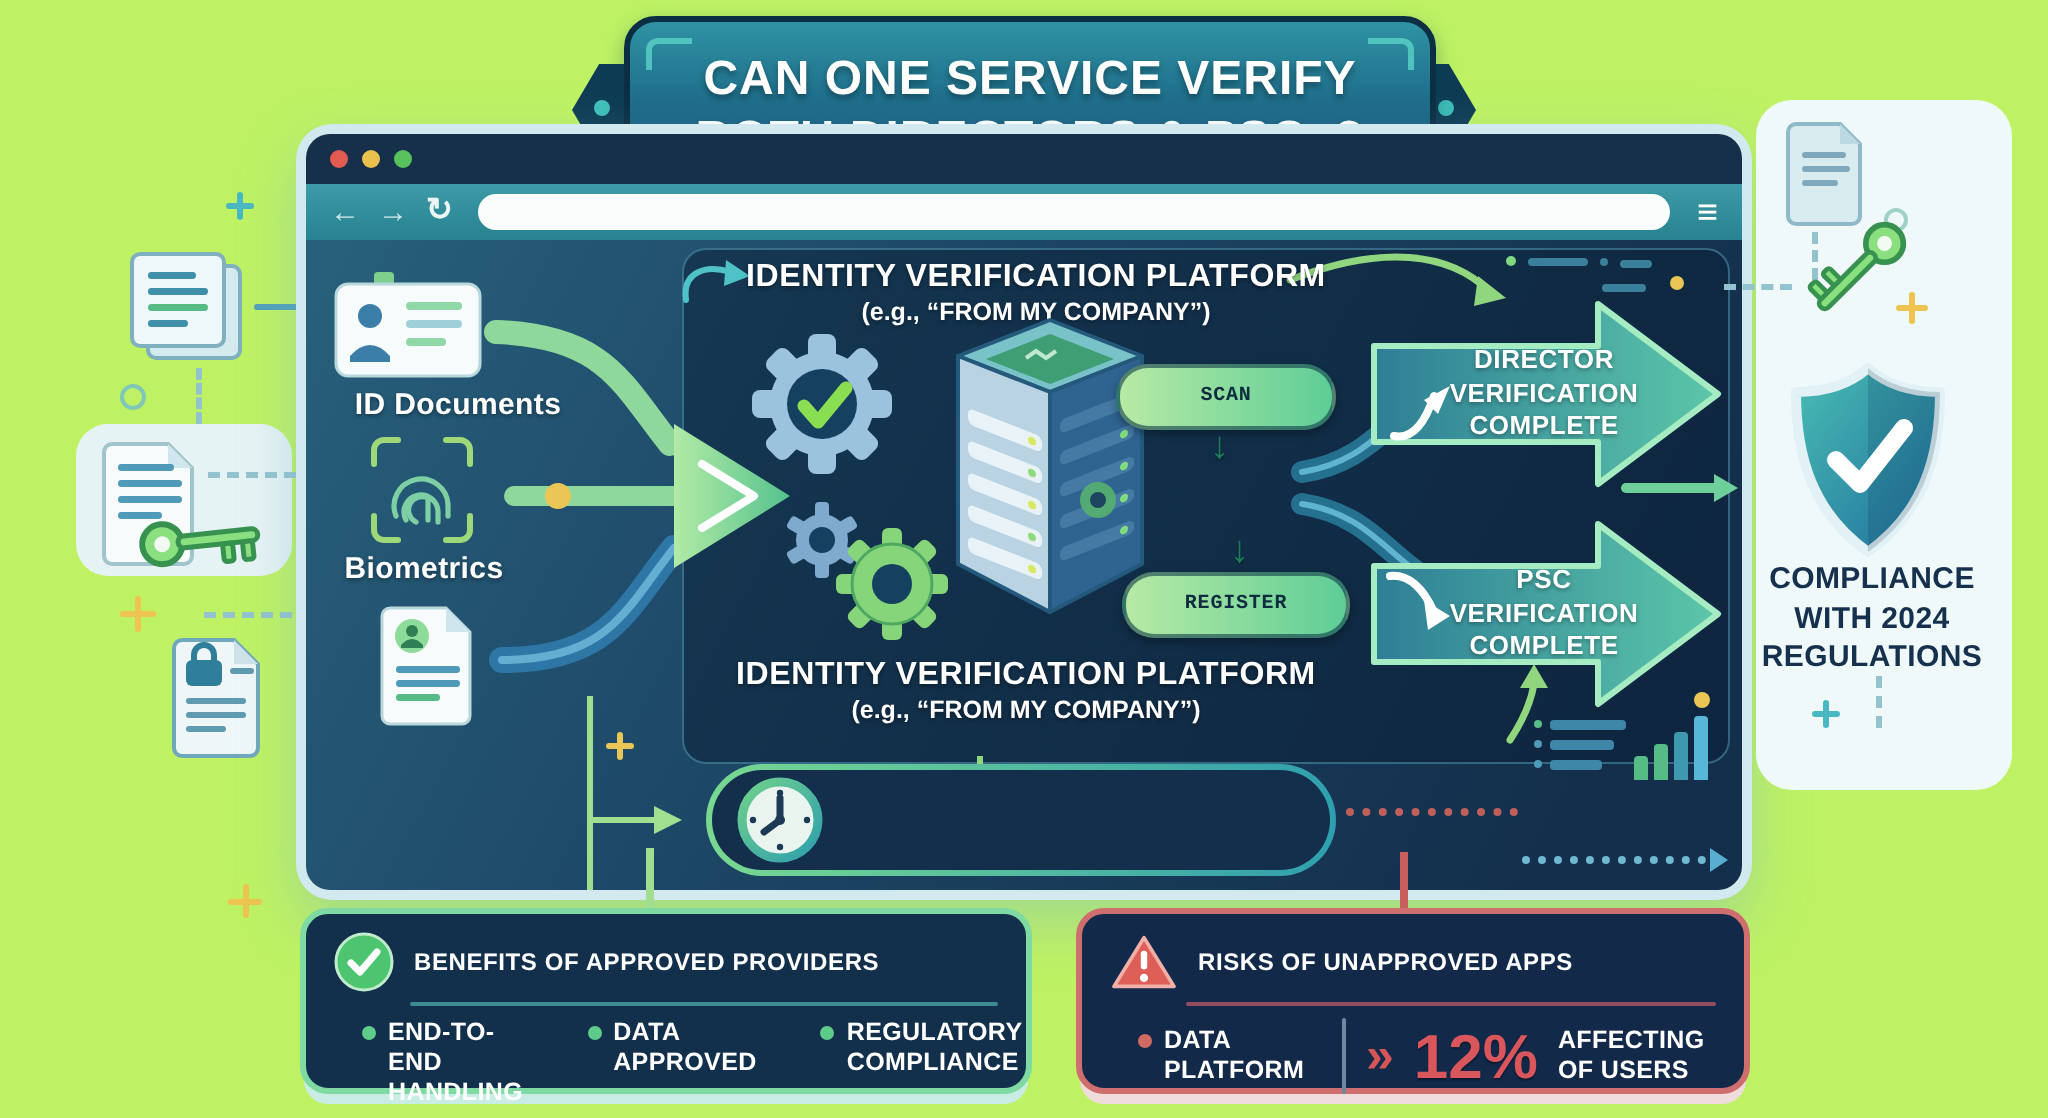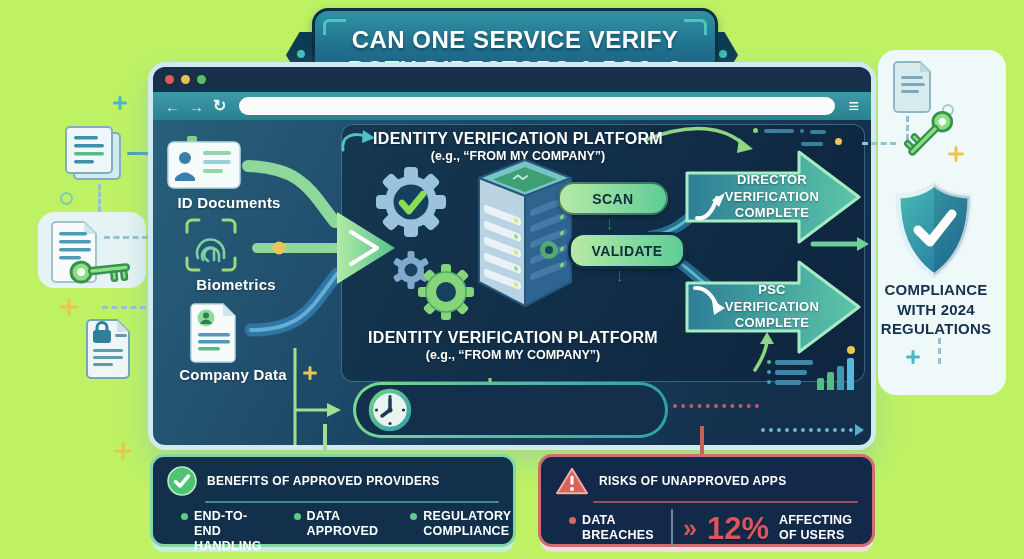--- a/index.html
+++ b/index.html
@@ -27,22 +27,22 @@
   .nglyph{color:#cfe9eb;font-size:15px;font-weight:700;line-height:1;}
   .urlbar{flex:1;height:18px;background:#fbfdfd;border-radius:9px;margin:0 4px;}
   .content{position:relative;height:325px;border-radius:0 0 12px 12px;overflow:hidden;
     background:linear-gradient(118deg,#28607b 0%,#1c4564 42%,#132f4b 88%);}
   .cpanel{position:absolute;left:188px;top:4px;width:522px;height:256px;border:1.5px solid rgba(108,190,215,.42);border-radius:12px;background:rgba(10,30,52,.5);}
   .lbl{position:absolute;color:#fff;font-weight:700;font-size:15px;letter-spacing:.2px;text-shadow:0 1px 2px rgba(0,0,0,.4);text-align:center;}
   .ptitle{position:absolute;text-align:center;color:#fff;text-shadow:0 1px 2px rgba(0,0,0,.4);}
   .ptitle .l1{font-weight:800;font-size:16px;letter-spacing:.3px;}
   .ptitle .l2{font-weight:800;font-size:12.5px;margin-top:1px;}
   .pill{position:absolute;display:flex;align-items:center;justify-content:center;border-radius:16px;
-    background:linear-gradient(90deg,#b7eaa5,#5ecd97);color:#0f2d3f;font-weight:800;font-size:14px;letter-spacing:.4px;
-    border:2px solid rgba(16,58,72,.6);box-shadow:0 2px 4px rgba(0,0,0,.3);}
+    background:linear-gradient(90deg,#b7eaa5,#5ecd97);color:#0f2d3f;font-weight:800;font-size:10px;letter-spacing:.4px;
+    border:2px solid rgba(16,58,72,.6);box-shadow:0 2px 4px rgba(0,0,0,.3);font-family:Liberation Mono, monospace;}
   .downarr{position:absolute;color:#1e7e57;font-weight:800;font-size:19px;line-height:1;text-shadow:0 1px 1px rgba(0,0,0,.3);}
   .oarrow{position:absolute;width:178px;height:102px;}
   .oatext{position:absolute;left:22px;top:0;width:130px;height:100%;display:flex;flex-direction:column;justify-content:center;color:#fff;font-weight:800;font-size:13px;line-height:1.3;text-align:center;letter-spacing:.3px;text-shadow:0 1px 2px rgba(0,0,0,.35);}
   .cwrap{position:absolute;left:200px;top:262px;width:315px;height:56px;border-radius:28px;padding:3px;box-sizing:border-box;
     background:linear-gradient(90deg,#79d890,#2f9fae);}
   .cinner{width:100%;height:100%;border-radius:25px;background:#132f4c;display:flex;align-items:center;gap:10px;padding:0 12px;box-sizing:border-box;}
   .ctitle{color:#fff;font-weight:800;font-size:16.5px;letter-spacing:.3px;}
   .csub{color:#cfe3ea;font-weight:600;font-size:12.5px;margin-top:1px;}
   .panel{position:absolute;border-radius:14px;box-sizing:border-box;padding:9px 14px;}
   .panel.good{left:150px;top:454px;width:366px;height:93px;background:#12304b;border:3px solid #7fd9a2;box-shadow:0 7px 0 -2px #c9ece4;}
@@ -190,33 +190,32 @@
         <rect x="36" y="33" width="20" height="4" rx="2" fill="#8fd8a8"></rect>
       </svg>
       <div class="lbl" style="left:0;top:74px;width:152px;">ID Documents</div>
 
       <svg class="abs" style="left:30px;top:96px;" width="56" height="58" viewBox="0 0 56 58">
         <path d="M4 16 V9 a5 5 0 0 1 5 -5 h7 M40 4 h7 a5 5 0 0 1 5 5 v7 M52 42 v7 a5 5 0 0 1 -5 5 h-7 M16 54 H9 a5 5 0 0 1 -5 -5 v-7" fill="none" stroke="#9fd878" stroke-width="3" stroke-linecap="round"></path>
         <path d="M15 42 A 13.5 13.5 0 1 1 41 36 V42" fill="none" stroke="#7ecfa4" stroke-width="2.6" stroke-linecap="round"></path>
         <path d="M20 44 A 8.5 8.5 0 1 1 36 40 V45" fill="none" stroke="#7ecfa4" stroke-width="2.6" stroke-linecap="round"></path>
         <path d="M25 45 A 4 4 0 0 1 31 33 V44" fill="none" stroke="#7ecfa4" stroke-width="2.6" stroke-linecap="round"></path>
       </svg>
-      <div class="lbl" style="left:0;top:156px;width:118px;margin-left:24px;">Biometrics</div>
+      <div class="lbl" style="left:0;top:156px;width:118px;">Biometrics</div>
 
       <svg class="abs" style="left:36px;top:182px;" width="52" height="62" viewBox="0 0 52 62">
         <path d="M6 2 H34 L46 14 V56 a4 4 0 0 1 -4 4 H6 a4 4 0 0 1 -4 -4 V6 a4 4 0 0 1 4 -4 Z" fill="#f7fbfc" stroke="#b9d8dc" stroke-width="1.5"></path>
         <polygon points="34,2 46,14 34,14" fill="#cfe6ec"></polygon>
         <circle cx="17" cy="16" r="8.5" fill="#8fdc9a"></circle>
         <circle cx="17" cy="13.5" r="3" fill="#2f7f55"></circle>
         <path d="M11.5 20.5 q5.5 -6 11 0 v1.5 h-11 Z" fill="#2f7f55"></path>
         <rect x="9" y="31" width="32" height="3.5" rx="1.7" fill="#4f9ab8"></rect>
         <rect x="9" y="38" width="32" height="3.5" rx="1.7" fill="#4f9ab8"></rect>
         <rect x="9" y="45" width="22" height="3.5" rx="1.7" fill="#57bb86"></rect>
       </svg>
-      <div class="lbl" style="left:0;top:246px;width:160px;">Company Data</div>
 
       <div class="ptitle" style="left:200px;top:10px;width:330px;">
         <div class="l1">IDENTITY VERIFICATION PLATFORM</div>
         <div class="l2">(e.g., “FROM MY COMPANY”)</div>
       </div>
       <div class="ptitle" style="left:195px;top:209px;width:330px;">
         <div class="l1">IDENTITY VERIFICATION PLATFORM</div>
         <div class="l2">(e.g., “FROM MY COMPANY”)</div>
       </div>
 
@@ -296,22 +295,22 @@
             <circle cx="37" cy="67.5" r="2" fill="#7fdc7f"></circle>
           <rect x="5" y="80" width="37" height="7" rx="3" fill="#447aa4"></rect>
             <circle cx="37" cy="83.5" r="2" fill="#7fdc7f"></circle>
         </g>
         <circle cx="76" cy="92" r="9" fill="#57b06f" opacity="0.9"></circle>
           <circle cx="76" cy="92" r="4" fill="#1d4560"></circle>
       </svg>
 
       <div class="pill" style="left:405px;top:62px;width:106px;height:29px;">SCAN</div>
       <div class="downarr" style="left:452px;top:94px;">↓</div>
-      <div class="pill" style="left:415px;top:112px;width:112px;height:31px;border:3px solid #0e2f45;">VALIDATE</div>
       <div class="downarr" style="left:462px;top:146px;">↓</div>
+      <div class="pill" style="left:408px;top:166px;width:110px;height:29px;">REGISTER</div>
 
       <div class="oarrow" style="left:532px;top:26px;">
         <svg width="178" height="102" viewBox="0 0 178 102">
           <defs>
               <linearGradient id="gd" x1="0" y1="0" x2="1" y2="0">
             <stop offset="0" stop-color="#2e7e95"></stop>
                 <stop offset="1" stop-color="#5cc6a9"></stop>
               </linearGradient>
             </defs>
           <path d="M2 27 H114 V6 L174 51 L114 96 V75 H2 Z" fill="url(#gd)" stroke="#a6ecc3" stroke-width="3" stroke-linejoin="round"></path>
@@ -430,21 +429,21 @@
         <path d="M18 3 L34 29 H2 Z" fill="#dd5f58" stroke="#f0b0a8" stroke-width="2" stroke-linejoin="round"></path>
         <rect x="16.3" y="10" width="3.4" height="10" rx="1.7" fill="#ffffff"></rect>
         <circle cx="18" cy="24.5" r="2.2" fill="#ffffff"></circle>
       </svg>
       <span class="pt">RISKS OF UNAPPROVED APPS</span>
     </div>
     <div class="pdivider" style="background:#934f60;"></div>
     <div style="display:flex;align-items:center;gap:10px;padding-left:14px;">
       <div class="bitem" style="width:92px;">
         <span class="bdot" style="background:#d06a62;"></span>
-        <span class="btext"><span>DATA</span><br><span>BREACHES</span></span>
+        <span class="btext"><span>DATA</span><br><span>PLATFORM</span></span>
       </div>
       <div style="width:2px;height:38px;background:#6f87a0;border-radius:1px;"></div>
       <span class="chev">»</span>
       <span class="statv">12%</span>
       <span class="btext"><span>AFFECTING</span><br><span>OF USERS</span></span>
     </div>
   </div>
 
   <div class="abs" style="left:878px;top:50px;width:128px;height:345px;background:#f0f9fa;border-radius:18px;"></div>
   <svg class="abs" style="left:893px;top:60px;" width="42" height="54" viewBox="0 0 42 54">

